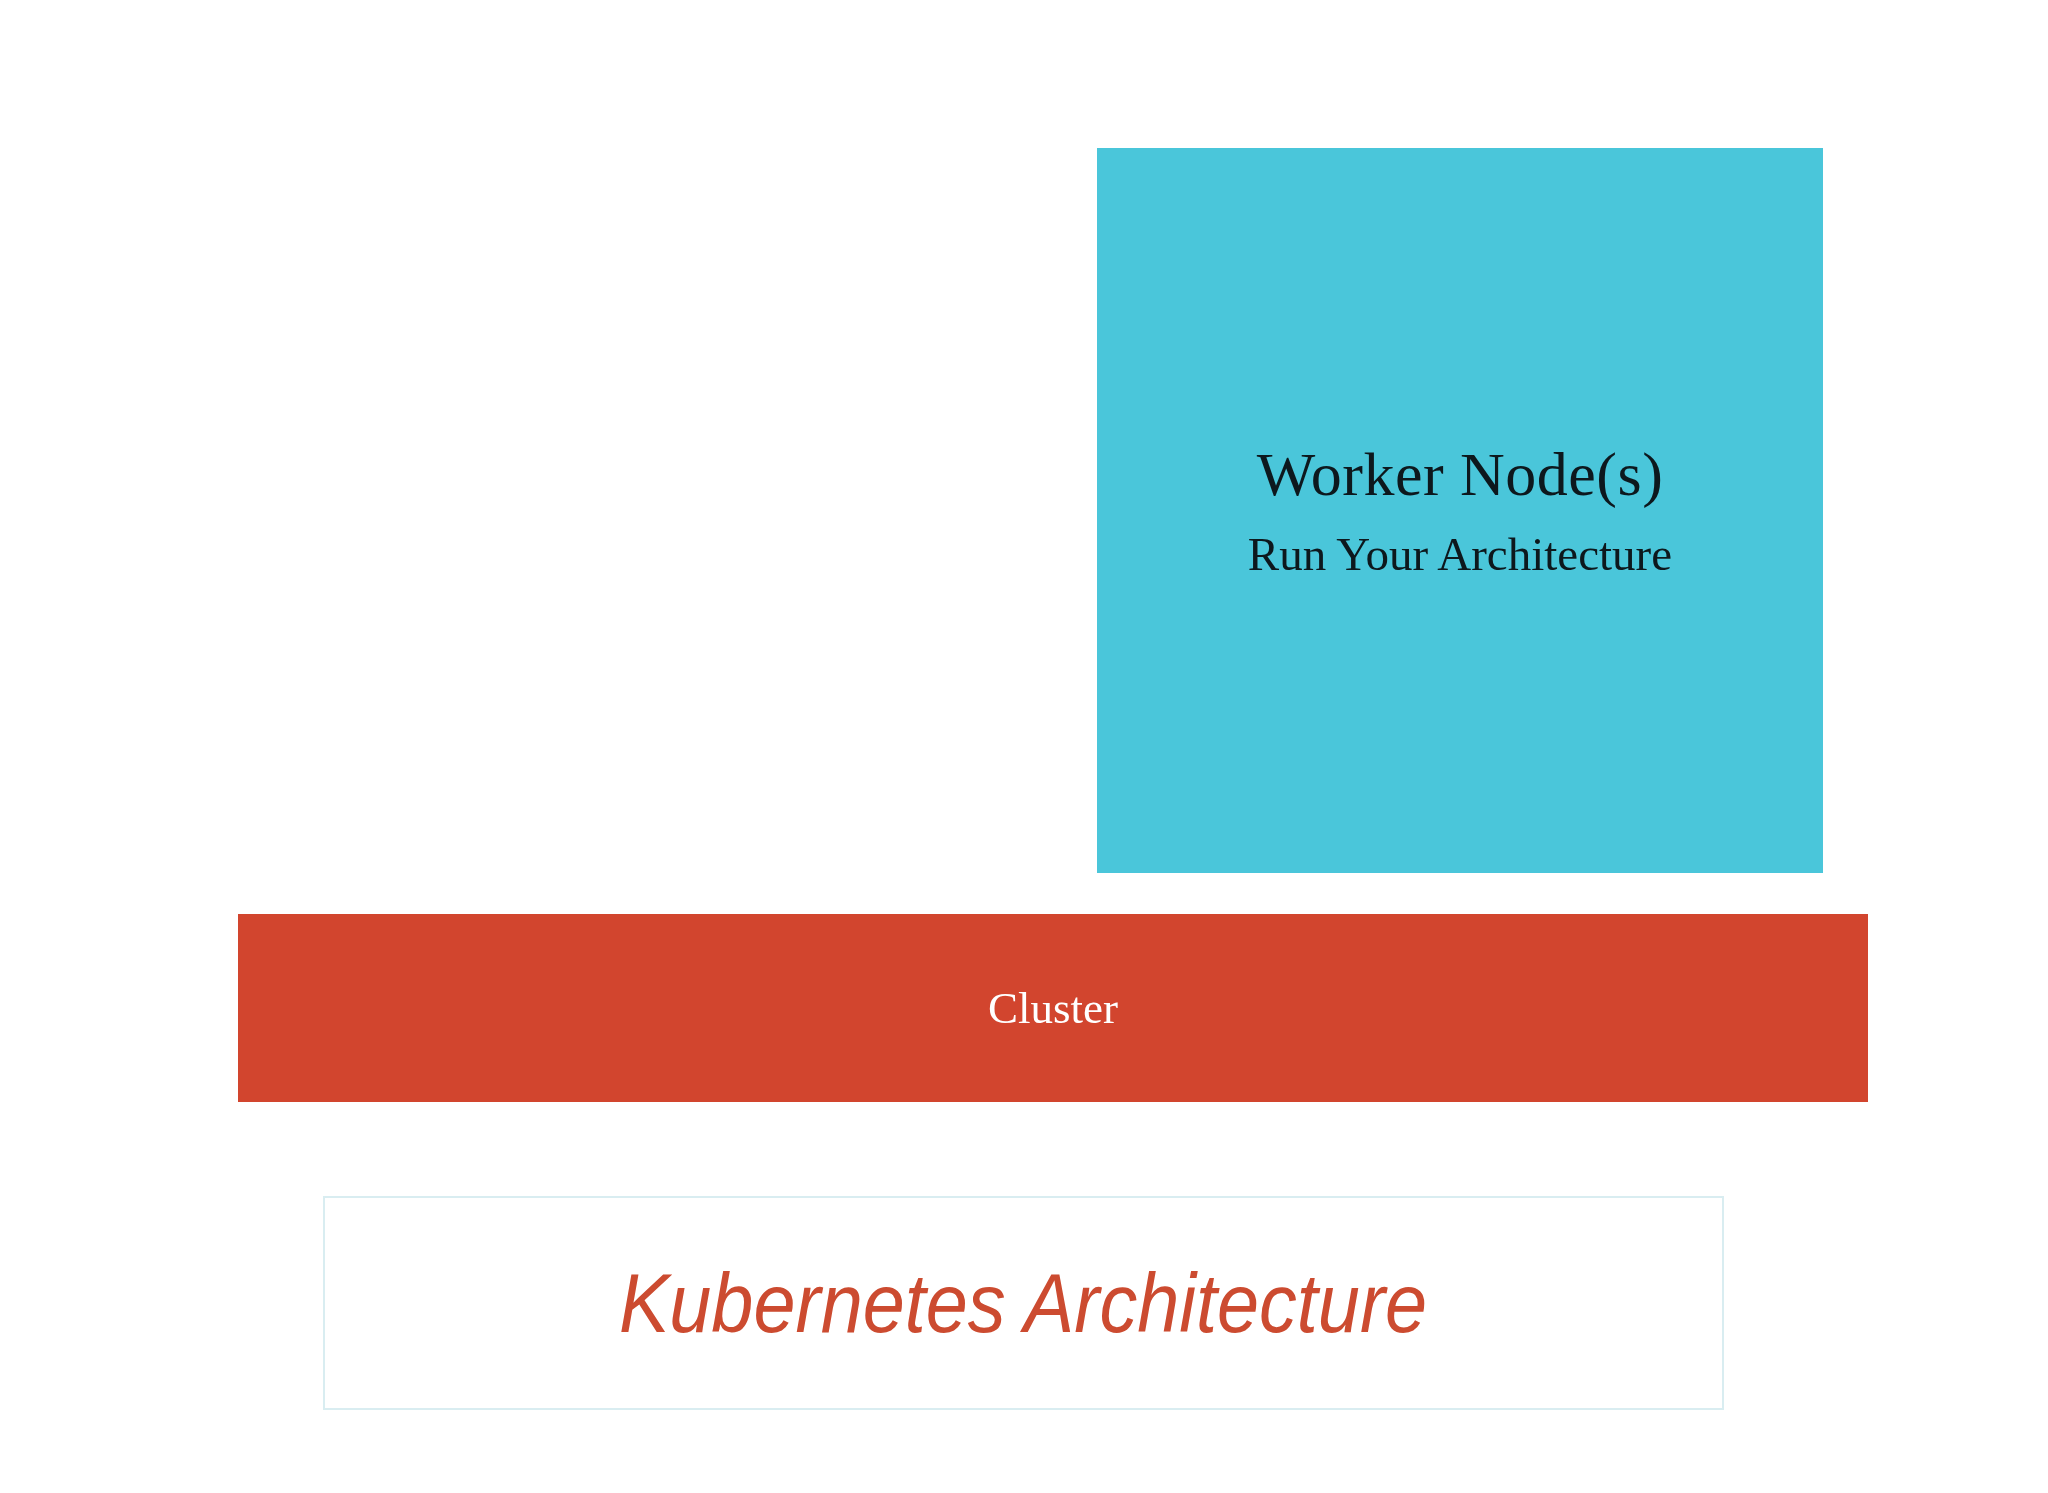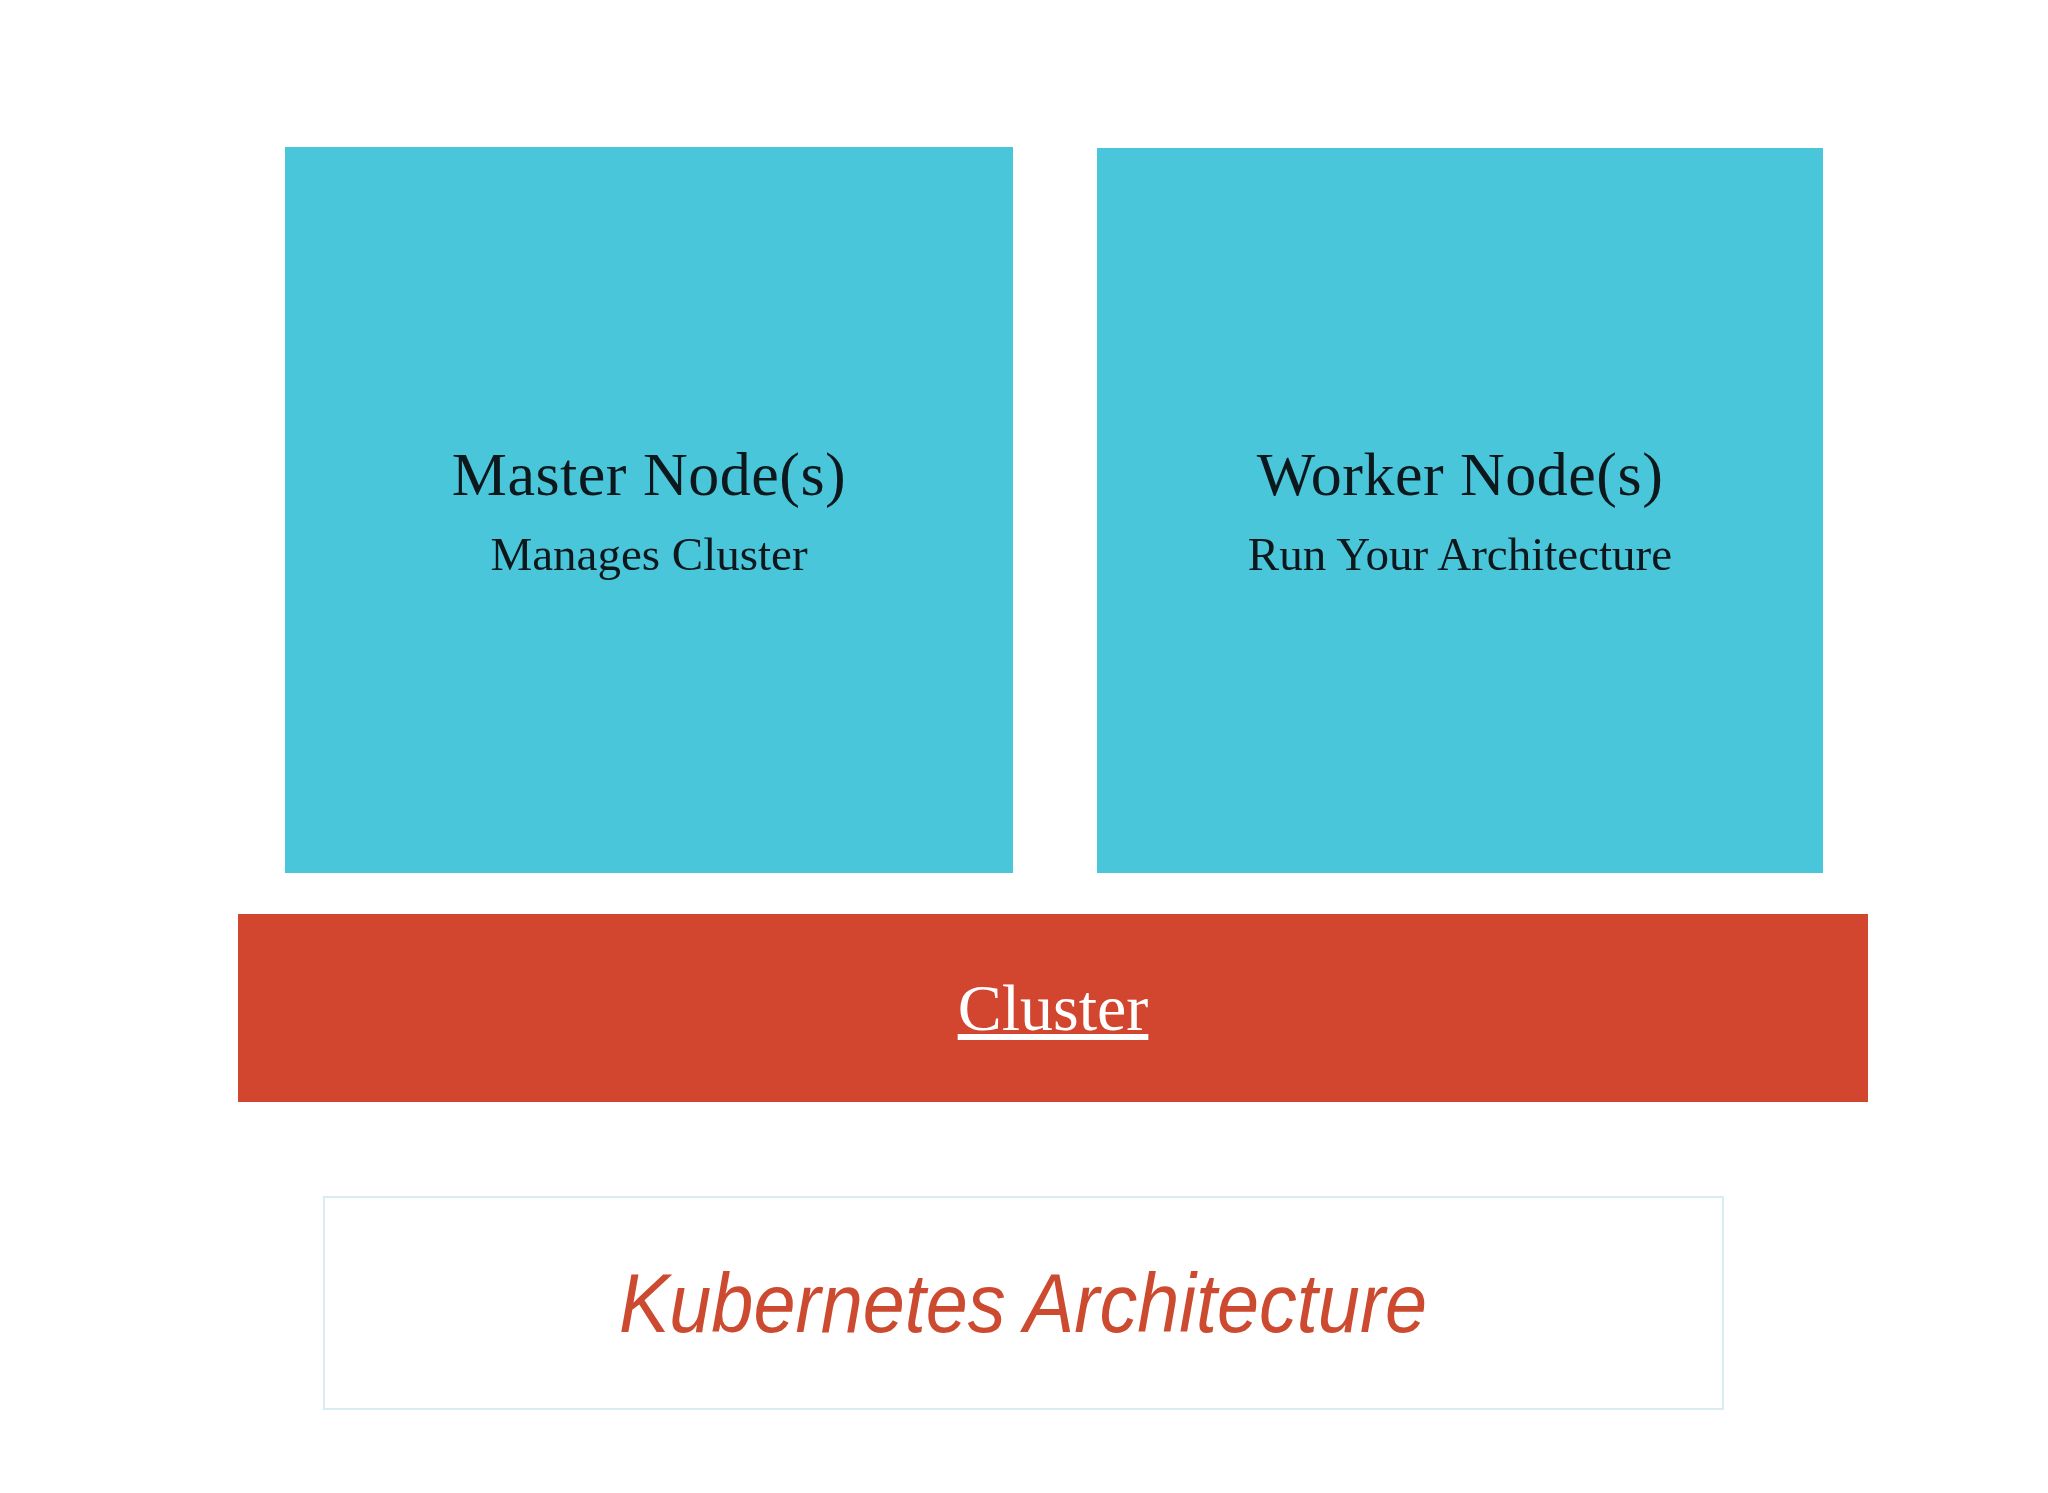--- a/index.html
+++ b/index.html
@@ -46,24 +46,23 @@
   .cluster-bar {
     position: absolute;
     left: 238px; top: 914px;
     width: 1630px; height: 188px;
     background: var(--red);
     display: flex;
     align-items: center;
     justify-content: center;
   }
   .cluster-label {
-    font-size: 66px;
+    font-size: 45px;
     color: #ffffff;
     line-height: 1;
-    text-decoration: underline;
   }
   .caption-box {
     position: absolute;
     left: 323px; top: 1196px;
     width: 1401px; height: 214px;
     background: #ffffff;
     border: 2px solid var(--caption-border);
     display: flex;
     align-items: center;
     justify-content: center;
@@ -78,24 +77,20 @@
     transform: scaleX(0.9);
     transform-origin: center;
     white-space: nowrap;
   }
 </style>
 </head>
 <body>
 
 <div class="canvas">
 
-  <div class="node-box master">
-    <div class="node-title">Master Node(s)</div>
-    <div class="node-subtitle">Manages Cluster</div>
-  </div>
 
   <div class="node-box worker">
     <div class="node-title">Worker Node(s)</div>
     <div class="node-subtitle">Run Your Architecture</div>
   </div>
 
   <div class="cluster-bar">
     <span class="cluster-label">Cluster</span>
   </div>
 

